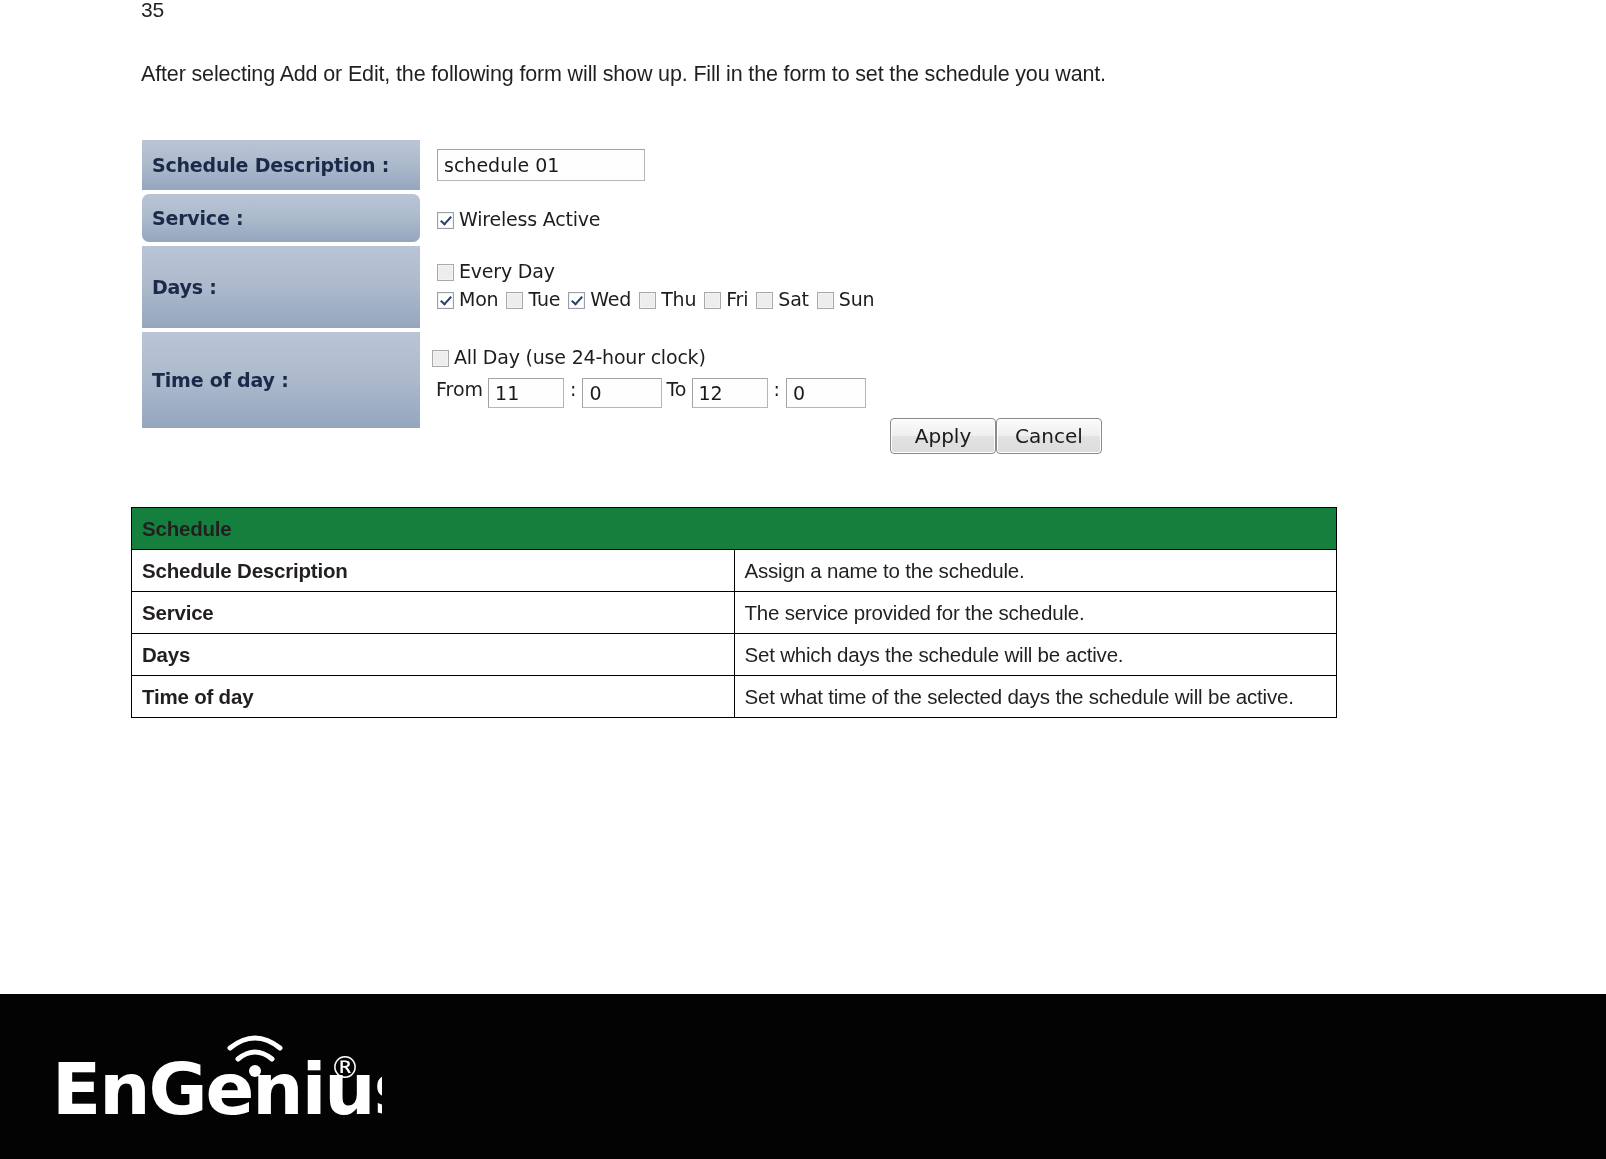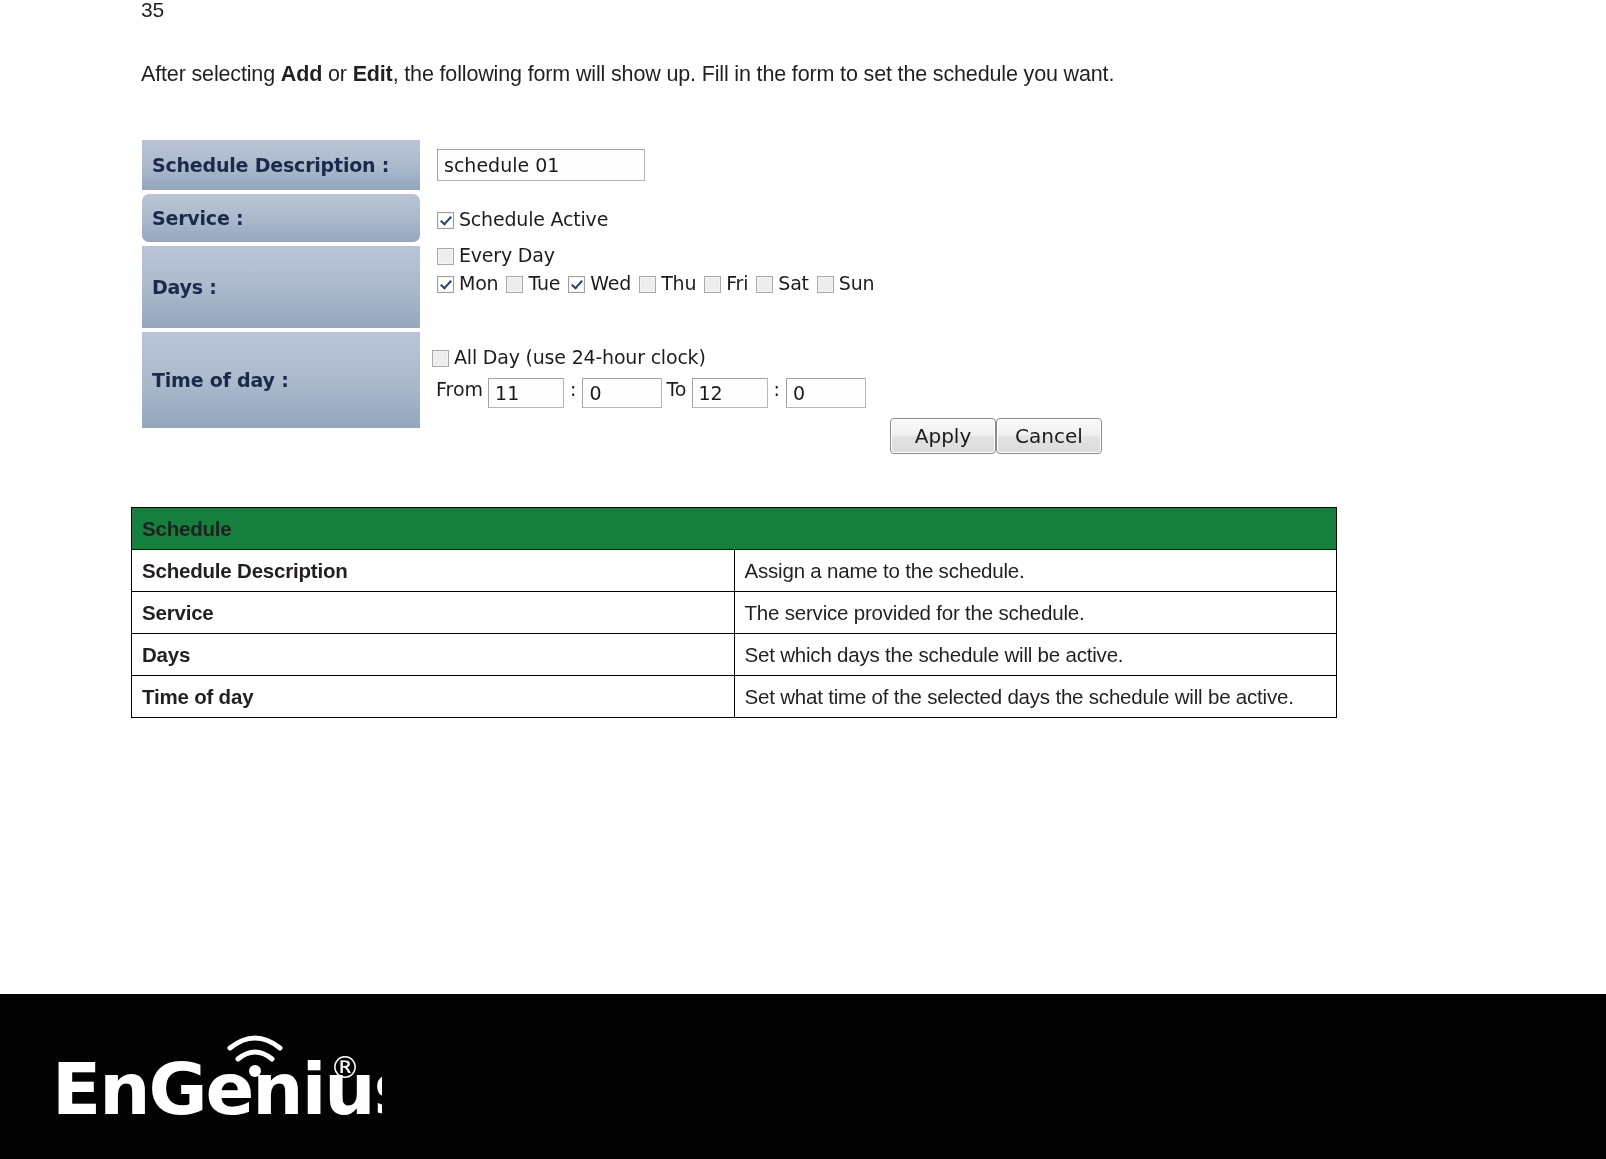--- a/index.html
+++ b/index.html
@@ -28,21 +28,21 @@
   
   .intro-text {
     position: absolute;
     left: 141px;
     top: 62px;
     font-size: 21.5px;
     color: #231f20;
     letter-spacing: -0.15px;
     white-space: nowrap;
   }
-  .intro-text b { font-weight: bold; }
+  .intro-text b { font-weight: normal; }
 
   
   .form-shot {
     position: absolute;
     left: 142px;
     top: 140px;
     width: 950px;
     height: 325px;
   }
   .form-grid {
@@ -131,21 +131,21 @@
     transform: rotate(42deg);
   }
   .cb-label {
     font-family: "DejaVu Sans", sans-serif;
     font-size: 19px;
     color: #1d1d1d;
     letter-spacing: -0.2px;
   }
 
   #svc-field  { top: 66px; left: 295px; }
-  #days-field { top: 102px; left: 295px; }
+  #days-field { top: 118px; left: 295px; }
   #time-field { top: 204px; left: 290px; }
 
   .cb-line { white-space: nowrap; line-height: 26px; }
   .day-item { margin-right: 8px; display: inline-block; }
 
   .time-line {
     white-space: nowrap;
     margin-top: 6px;
     display: flex;
     align-items: flex-start;
@@ -256,21 +256,21 @@
     <div class="form-row" id="row-desc">
       <div class="form-label">Schedule Description :</div>
     </div>
     <input class="ui-input" id="desc-input" type="text" value="schedule 01" style="">
 
     <div class="form-row" id="row-svc">
       <div class="form-label">Service :</div>
     </div>
     <div class="form-field" id="svc-field">
       <div class="cb-line">
-        <span class="cb on"></span><span class="cb-label">Schedule Active</span>
+        <span class="cb on"></span><span class="cb-label">Wireless Active</span>
       </div>
     </div>
 
     <div class="form-row" id="row-days">
       <div class="form-label">Days :</div>
     </div>
     <div class="form-field" id="days-field">
       <div class="cb-line">
         <span class="cb off"></span><span class="cb-label">Every Day</span>
       </div>

